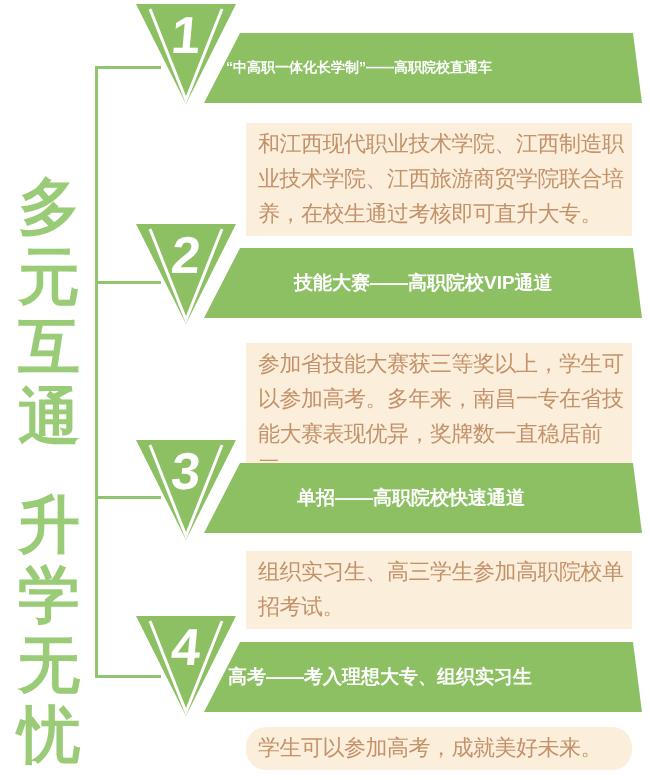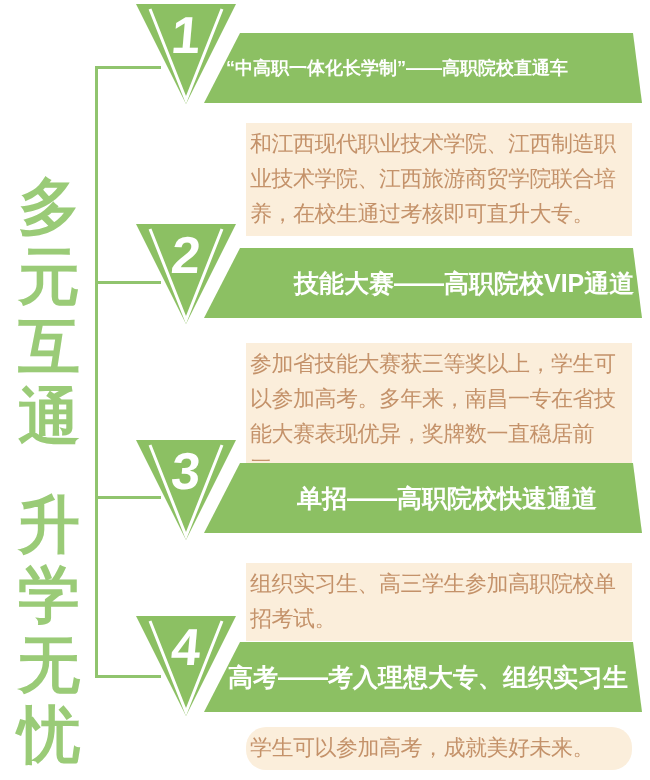--- a/index.html
+++ b/index.html
@@ -36,40 +36,40 @@
 
   .bar{
     position:absolute;left:204px;width:438px;height:70px;background:var(--green);
     clip-path:polygon(36px 0, calc(100% - 9px) 0, 100% 100%, 0 100%);
     display:flex;align-items:center;z-index:2;
   }
   .section:nth-of-type(1) .bar{top:29px;}
   .section:nth-of-type(2) .bar{top:24px;}
   .section:nth-of-type(3) .bar{top:23px;}
   .section:nth-of-type(4) .bar{top:26px;}
-  .bar-title{color:var(--title-text);font-weight:bold;font-size:25px;white-space:nowrap;letter-spacing:0;}
-  .section:nth-of-type(1) .bar-title{font-size:18px;padding-left:22px;}
+  .bar-title{color:var(--title-text);font-weight:bold;font-size:19px;white-space:nowrap;letter-spacing:0;}
+  .section:nth-of-type(1) .bar-title{font-size:14px;padding-left:22px;}
   .section:nth-of-type(2) .bar-title{padding-left:90px;}
   .section:nth-of-type(3) .bar-title{padding-left:93px;text-align:center;}
   .section:nth-of-type(4) .bar-title{padding-left:24px;}
 
   .tri{position:absolute;left:136px;top:0;width:100px;height:100px;z-index:3;}
   .tri svg{position:absolute;left:0;top:0;width:100%;height:100%;}
   .num{
     position:absolute;left:0;top:2px;width:100%;text-align:center;
     color:#fff;font-size:52px;line-height:58px;font-weight:800;transform:skewX(-5deg);
   }
 
   .box{
     position:absolute;left:246px;width:386px;box-sizing:border-box;
-    background:var(--box-bg);padding:3px 6px 5px 4px;z-index:1;
+    background:var(--box-bg);padding:3px 6px 5px 12px;z-index:1;
   }
   .section:nth-of-type(1) .box{top:119px;}
   .section:nth-of-type(2) .box{top:119px;}
-  .section:nth-of-type(3) .box{top:123px;}
+  .section:nth-of-type(3) .box{top:111px;}
   .section:nth-of-type(4) .box{top:111px;border-radius:20px;}
   .box p{margin:0;color:var(--box-text);font-size:22px;line-height:35px;letter-spacing:-0.5px;}
 </style>
 </head>
 <body>
 
 <div class="canvas">
 
   <div class="side-title" id="side-title">
       <div class="side-word">

